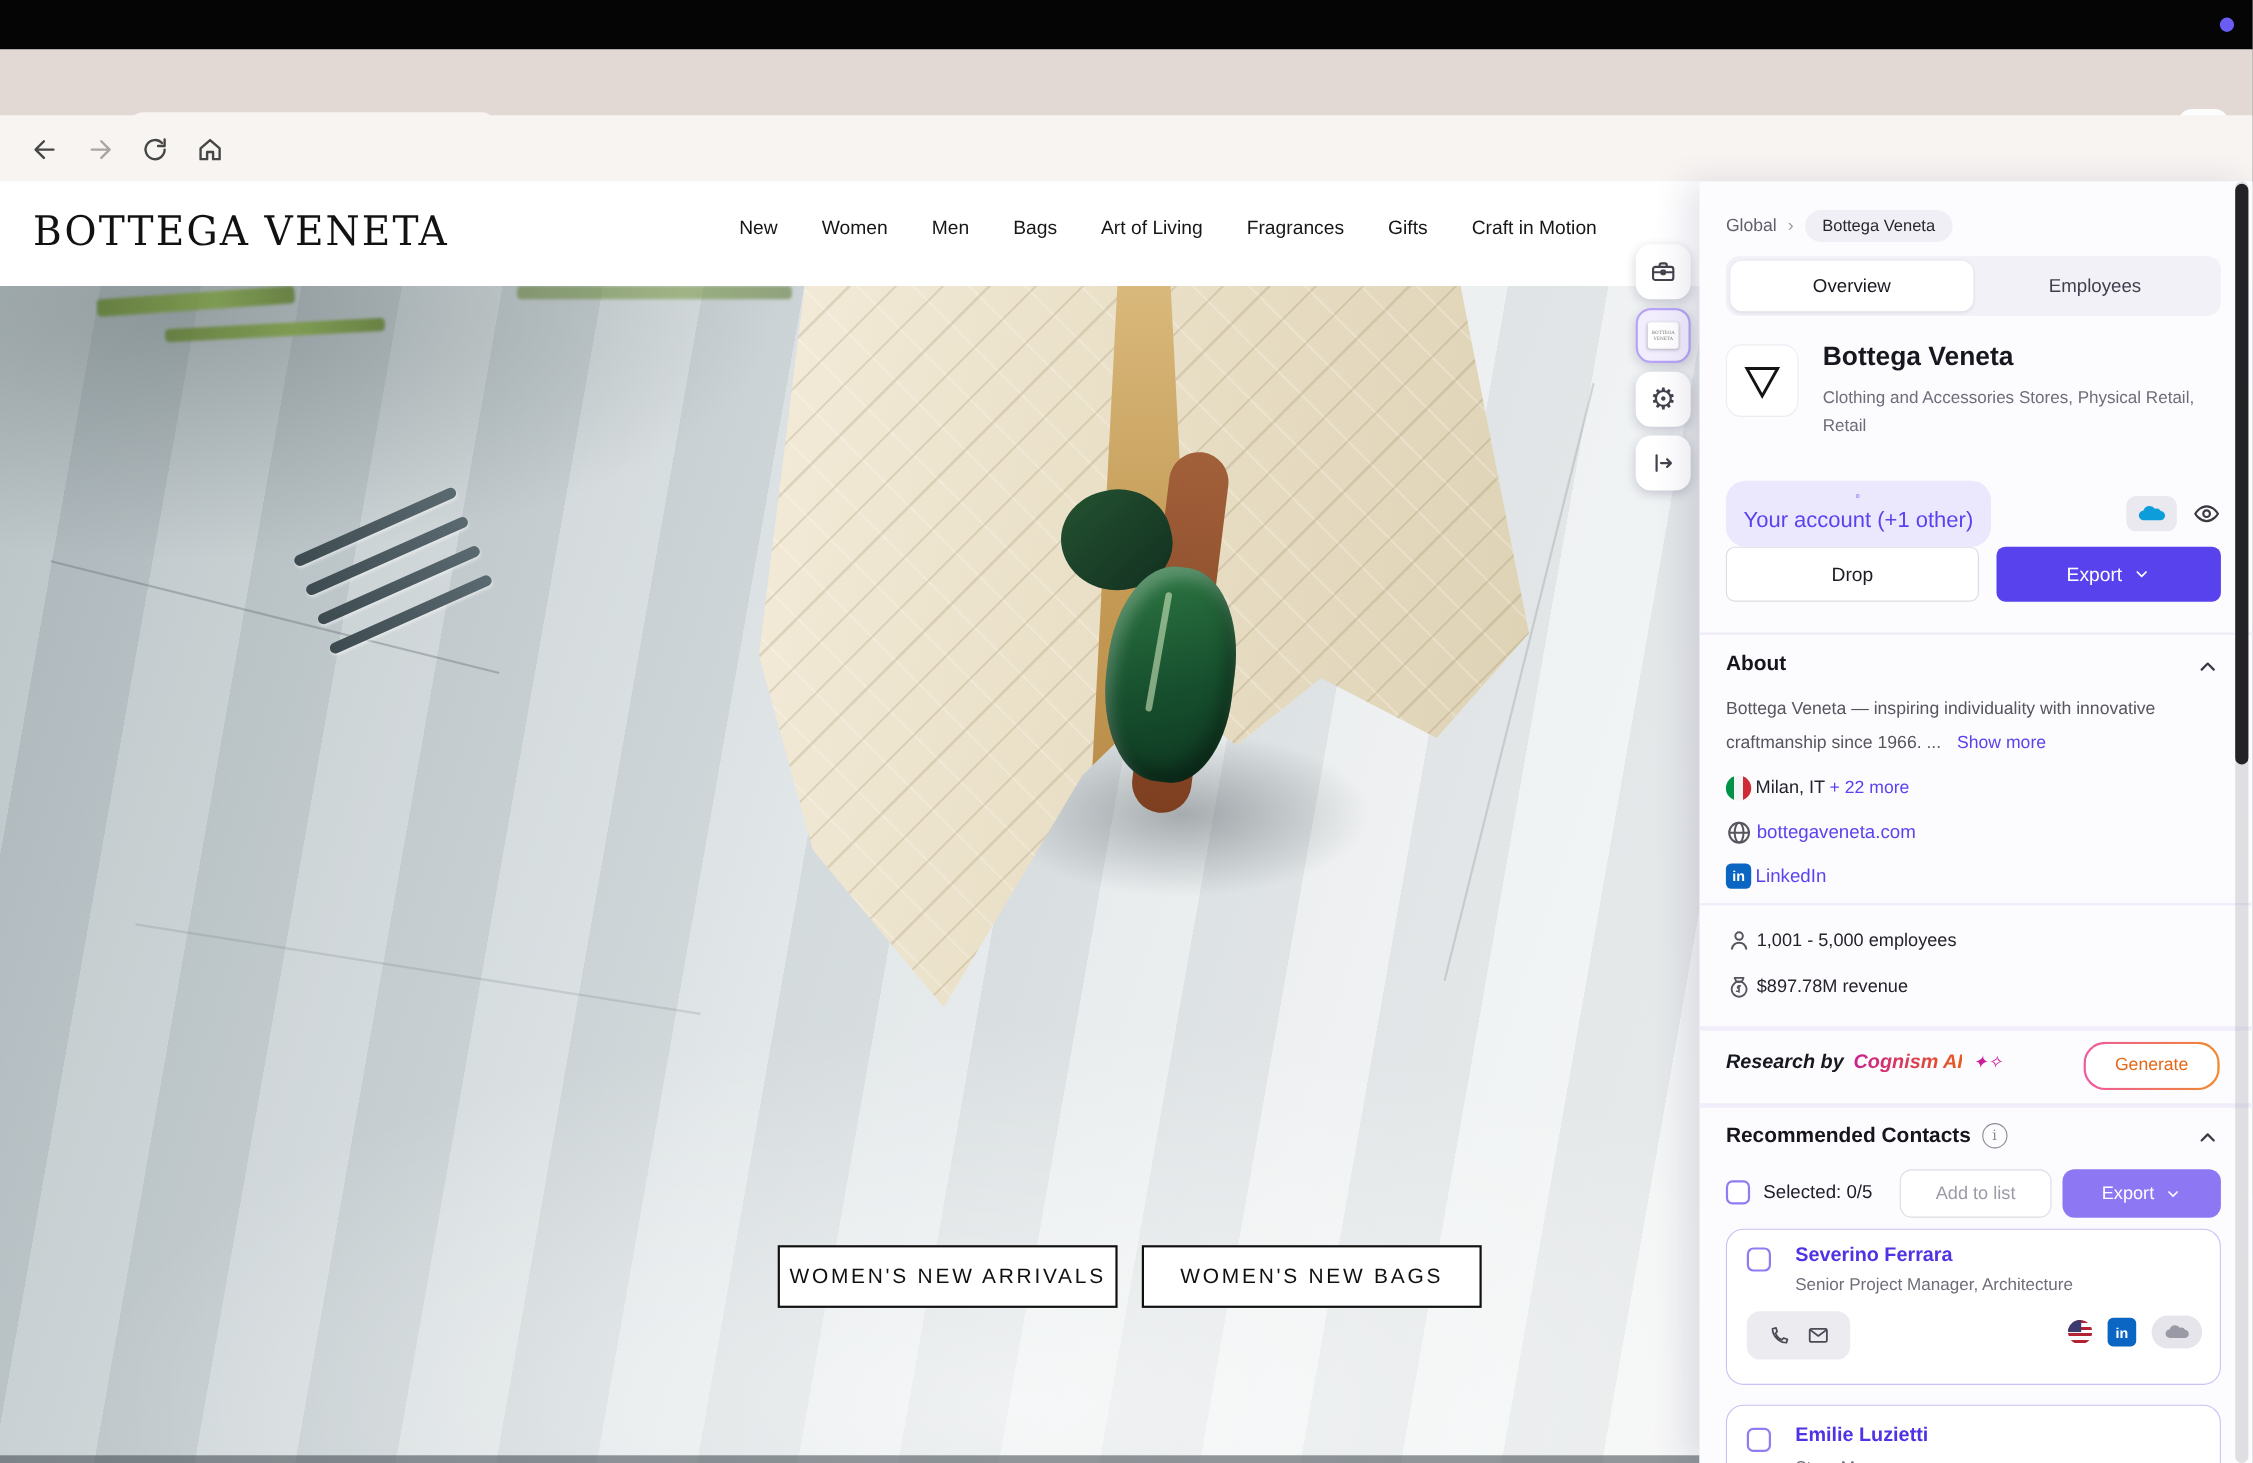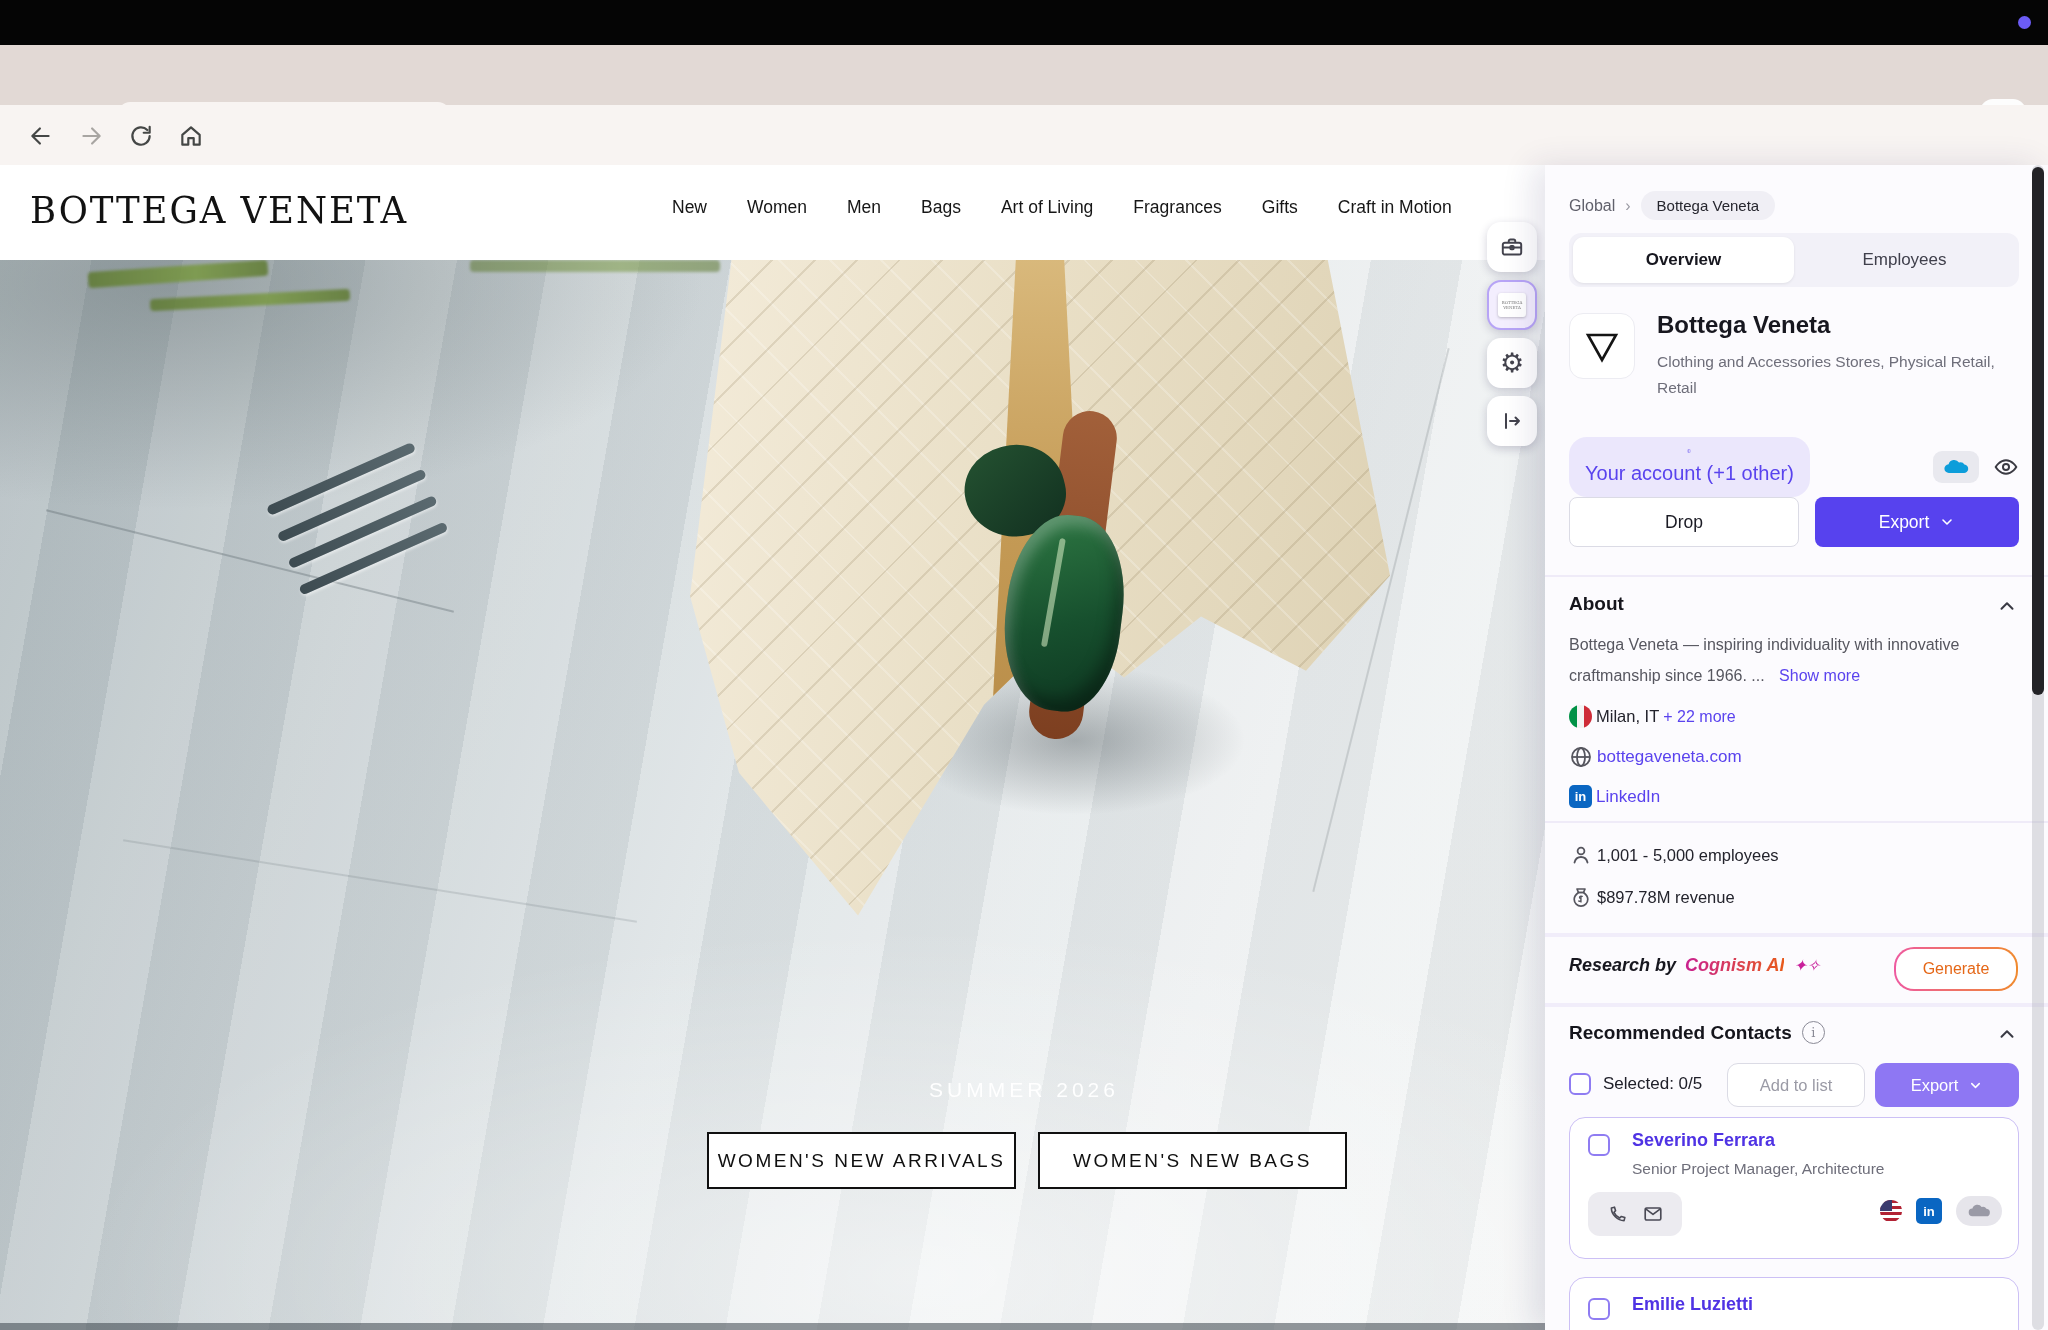--- a/index.html
+++ b/index.html
@@ -113,21 +113,21 @@
 
   
   .panel{position:absolute;left:1545px;top:165px;width:503px;height:1165px;background:#FCFBFE;
        box-shadow:-12px 0 30px rgba(40,30,90,.12);}
   .prow{position:absolute;left:24px;width:450px;}
   .crumb-root{font-size:16px;color:#60606b;}
   .crumb-chev{color:#9a9aa3;margin:0 10px;}
   .crumb-pill{display:inline-block;background:#F0EFF5;border-radius:16px;padding:6px 16px;font-size:15px;color:#26262e;}
   .seg{background:#F2F1F8;border-radius:12px;height:54px;display:flex;padding:4px;box-sizing:border-box;}
   .seg .opt{flex:1;display:flex;align-items:center;justify-content:center;font-size:17px;color:#40404c;border-radius:9px;}
-  .seg .opt.active{background:#fff;color:#17171f;font-weight:700;box-shadow:0 1px 3px rgba(0,0,0,.08);border-radius:11px;}
+  .seg .opt.active{background:#fff;color:#17171f;font-weight:400;box-shadow:0 1px 3px rgba(0,0,0,.08);border-radius:11px;}
   .co-logo{position:absolute;left:24px;top:148px;width:64px;height:64px;border:1px solid #ECECF2;border-radius:14px;
        background:#fff;display:flex;align-items:center;justify-content:center;}
   .co-name{position:absolute;left:112px;top:146px;font-size:24px;font-weight:700;color:#17171f;}
   .co-industry{position:absolute;left:112px;top:184px;width:356px;font-size:15.5px;line-height:26px;color:#6e6e7a;}
   .acct-pill{display:inline-flex;align-items:center;gap:9px;background:#EBE7FC;border-radius:18px;height:36px;
        padding:12px 16px;color:#5943EE;font-size:20px;flex-direction:column;}
   .sf-chip{width:46px;height:32px;border-radius:9px;background:#E9E9EF;display:flex;align-items:center;justify-content:center;}
   .btn{display:flex;align-items:center;justify-content:center;font-size:17.5px;border-radius:8px;box-sizing:border-box;}
   .btn-drop{position:absolute;left:24px;top:332px;width:230px;height:50px;border:1.5px solid #DBDBE5;background:#fff;color:#1b1b24;}
   .btn-export{position:absolute;left:270px;top:332px;width:204px;height:50px;background:#5742EE;color:#fff;gap:10px;}
@@ -295,21 +295,20 @@
     </div>
     <div class="fig-shadow"></div>
     <div class="dress">
       <div class="slit"></div>
     </div>
     <div class="leg"></div>
     <div class="shoe-far"></div>
     <div class="shoe-near">
         <i></i>
       </div>
-    <div class="season">SUMMER 2026</div>
     <div class="cta" style="left:707px;">WOMEN'S NEW ARRIVALS</div>
     <div class="cta" style="left:1038px;">WOMEN'S NEW BAGS</div>
     <div class="hero-bottom"></div>
   </div>
 
   <div class="fab" style="top:222px;">
     <svg width="26" height="26" viewBox="0 0 24 24">
         <g fill="none" stroke="currentColor" stroke-width="1.8" stroke-linejoin="round">
           <rect x="3.5" y="8" width="17" height="11" rx="2"></rect>
           <path d="M9 8V6.5A1.5 1.5 0 0 1 10.5 5h3A1.5 1.5 0 0 1 15 6.5V8M3.5 12.5h17"></path>

